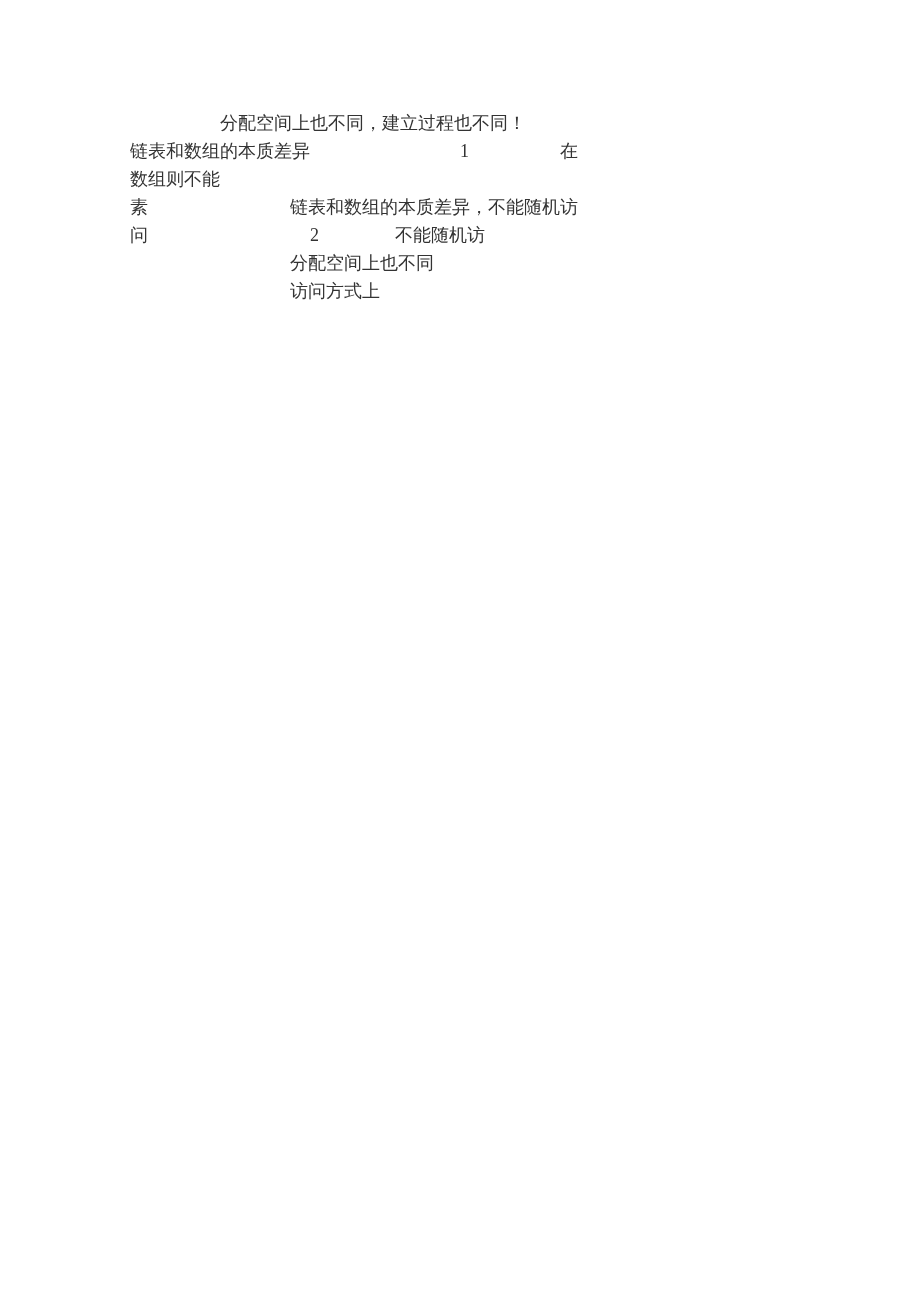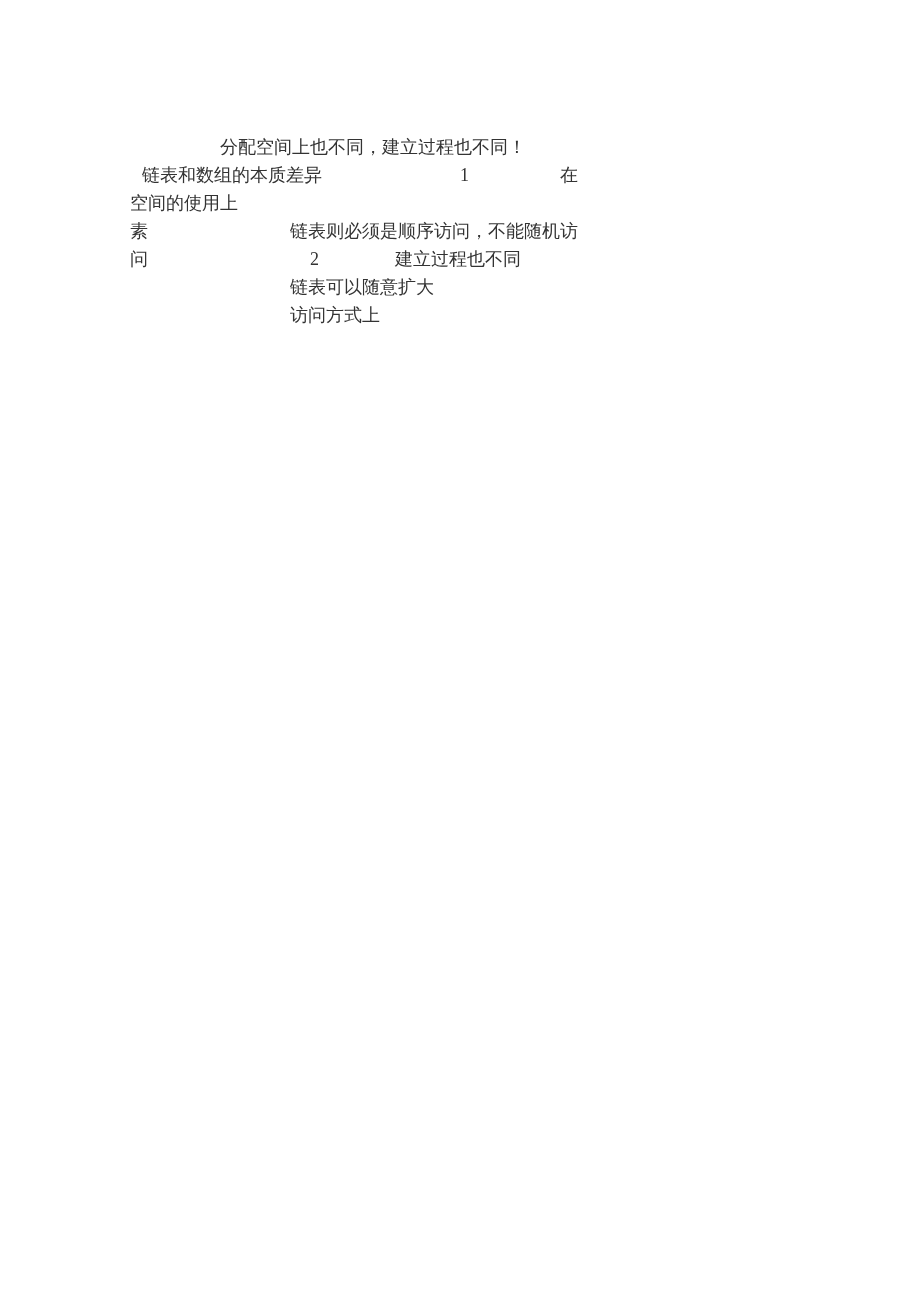--- a/index.html
+++ b/index.html
@@ -17,63 +17,62 @@
     position: relative;
     width: 920px;
     height: 1302px;
     box-sizing: border-box;
     padding-top: 110px;
   }
   .content {
     position: relative;
     margin-left: 130px;
     width: 500px;
-    margin-top: 24px;
   }
   .row {
     white-space: nowrap;
     height: 28px;
     position: relative;
   }
   .indent1 { padding-left: 90px; }
   .span-abs { position: absolute; }
 </style>
 </head>
 <body>
 
 <div class="page">
   <div class="content">
 
     <div class="row indent1">
       <span>分配空间上也不同，建立过程也不同！</span>
     </div>
 
     <div class="row">
-      <span class="span-abs" style="left:12px;">链表和数组的本质差异</span>
+      <span class="span-abs" style="left:0;">链表和数组的本质差异</span>
       <span class="span-abs" style="left:330px;">1</span>
       <span class="span-abs" style="left:430px;">在</span>
     </div>
 
     <div class="row">
-      <span class="span-abs" style="left:0;">空间的使用上</span>
+      <span class="span-abs" style="left:0;">数组则不能</span>
     </div>
 
     <div class="row">
       <span class="span-abs" style="left:0;">素</span>
-      <span class="span-abs" style="left:160px;">链表则必须是顺序访问，不能随机访</span>
+      <span class="span-abs" style="left:160px;">链表和数组的本质差异，不能随机访</span>
     </div>
 
     <div class="row">
       <span class="span-abs" style="left:0;">问</span>
       <span class="span-abs" style="left:180px;">2</span>
-      <span class="span-abs" style="left:265px;">建立过程也不同</span>
+      <span class="span-abs" style="left:265px;">不能随机访</span>
     </div>
 
     <div class="row">
-      <span class="span-abs" style="left:160px;">链表可以随意扩大</span>
+      <span class="span-abs" style="left:160px;">分配空间上也不同</span>
     </div>
 
     <div class="row">
       <span class="span-abs" style="left:160px;">访问方式上</span>
     </div>
 
   </div>
 </div>
 
 </body></html>

